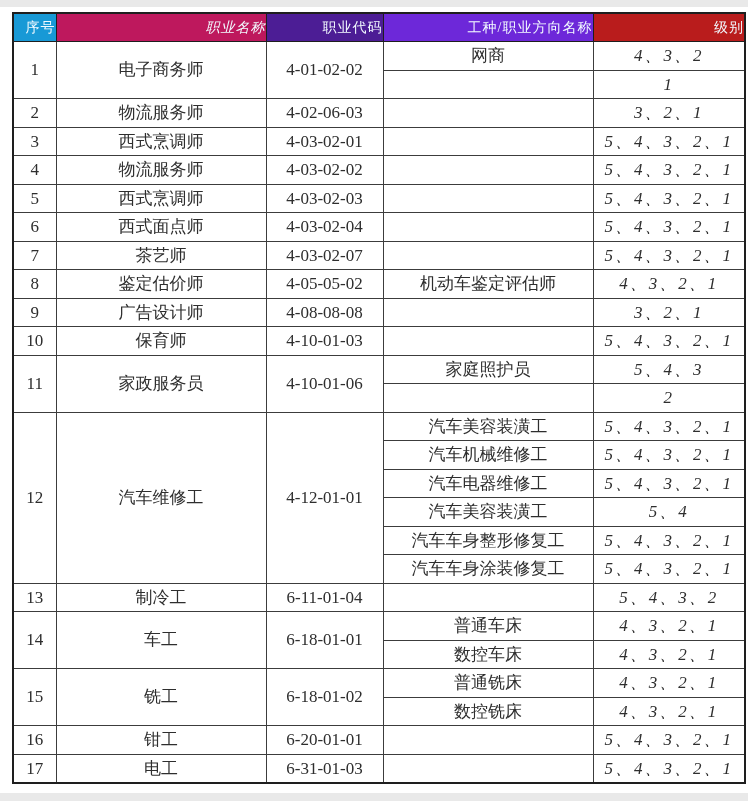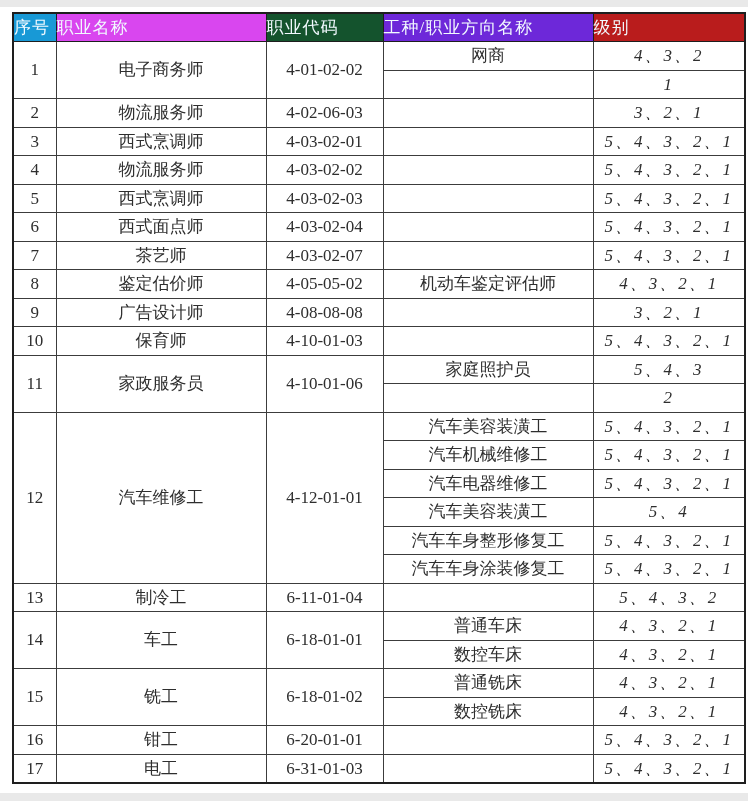--- a/index.html
+++ b/index.html
@@ -31,24 +31,24 @@
     position: absolute;
     left: 12px;
     top: 12px;
     width: 732px;
     border-collapse: collapse;
     table-layout: fixed;
     border: 2px solid #1e1e1e;
   }
   table.occ th {
     font-weight: normal;
-    font-size: 17px;
+    font-size: 14px;
     height: 27px;
     border: 1px solid #1e1e1e;
-    text-align: left;
+    text-align: right;
     padding: 0;
     letter-spacing: 1px;
   }
   table.occ td {
     border: 1px solid #3c3c3c;
     font-size: 17px;
     color: #2e2e2e;
     text-align: center;
     padding: 0;
     height: 27.5px;
@@ -75,22 +75,22 @@
     <colgroup>
       <col style="width:43px">
       <col style="width:210px">
       <col style="width:117px">
       <col style="width:210px">
       <col style="width:152px">
     </colgroup>
     <thead>
       <tr>
         <th style="background: rgb(24, 153, 214); color: rgb(242, 250, 255);">序号</th>
-        <th style="background: #d946ef; color: rgb(242, 250, 255);">职业名称</th>
-        <th style="background: #14532d; color: rgb(242, 250, 255);">职业代码</th>
+        <th style="background: #be185d; color: rgb(242, 250, 255); font-style: italic;">职业名称</th>
+        <th style="background: #4c1d95; color: rgb(242, 250, 255);">职业代码</th>
         <th style="background: #6d28d9; color: rgb(242, 250, 255);">工种/职业方向名称</th>
         <th style="background: #b91c1c; color: rgb(242, 250, 255);">级别</th>
       </tr>
     </thead>
     <tbody id="occ-body">
         <tr>
           <td rowspan="2">1</td>
           <td rowspan="2">电子商务师</td>
           <td rowspan="2">4-01-02-02</td>
           <td>网商</td>

